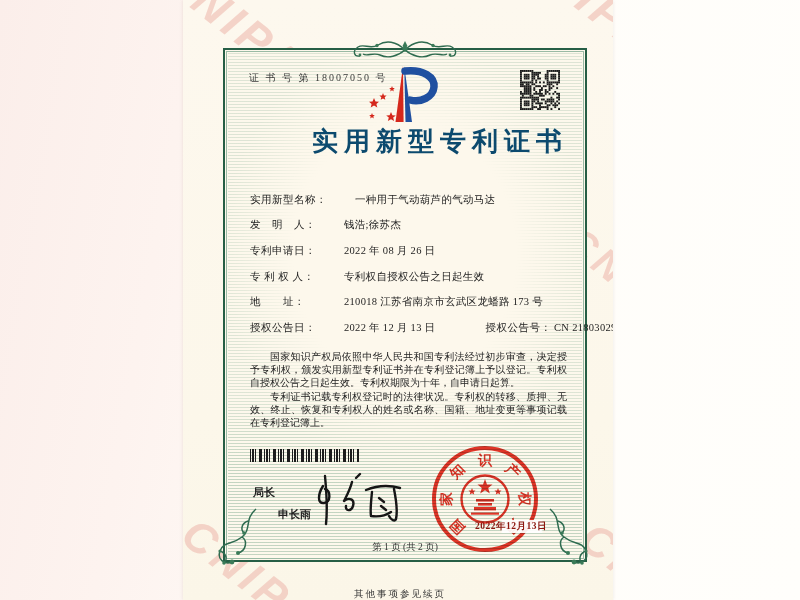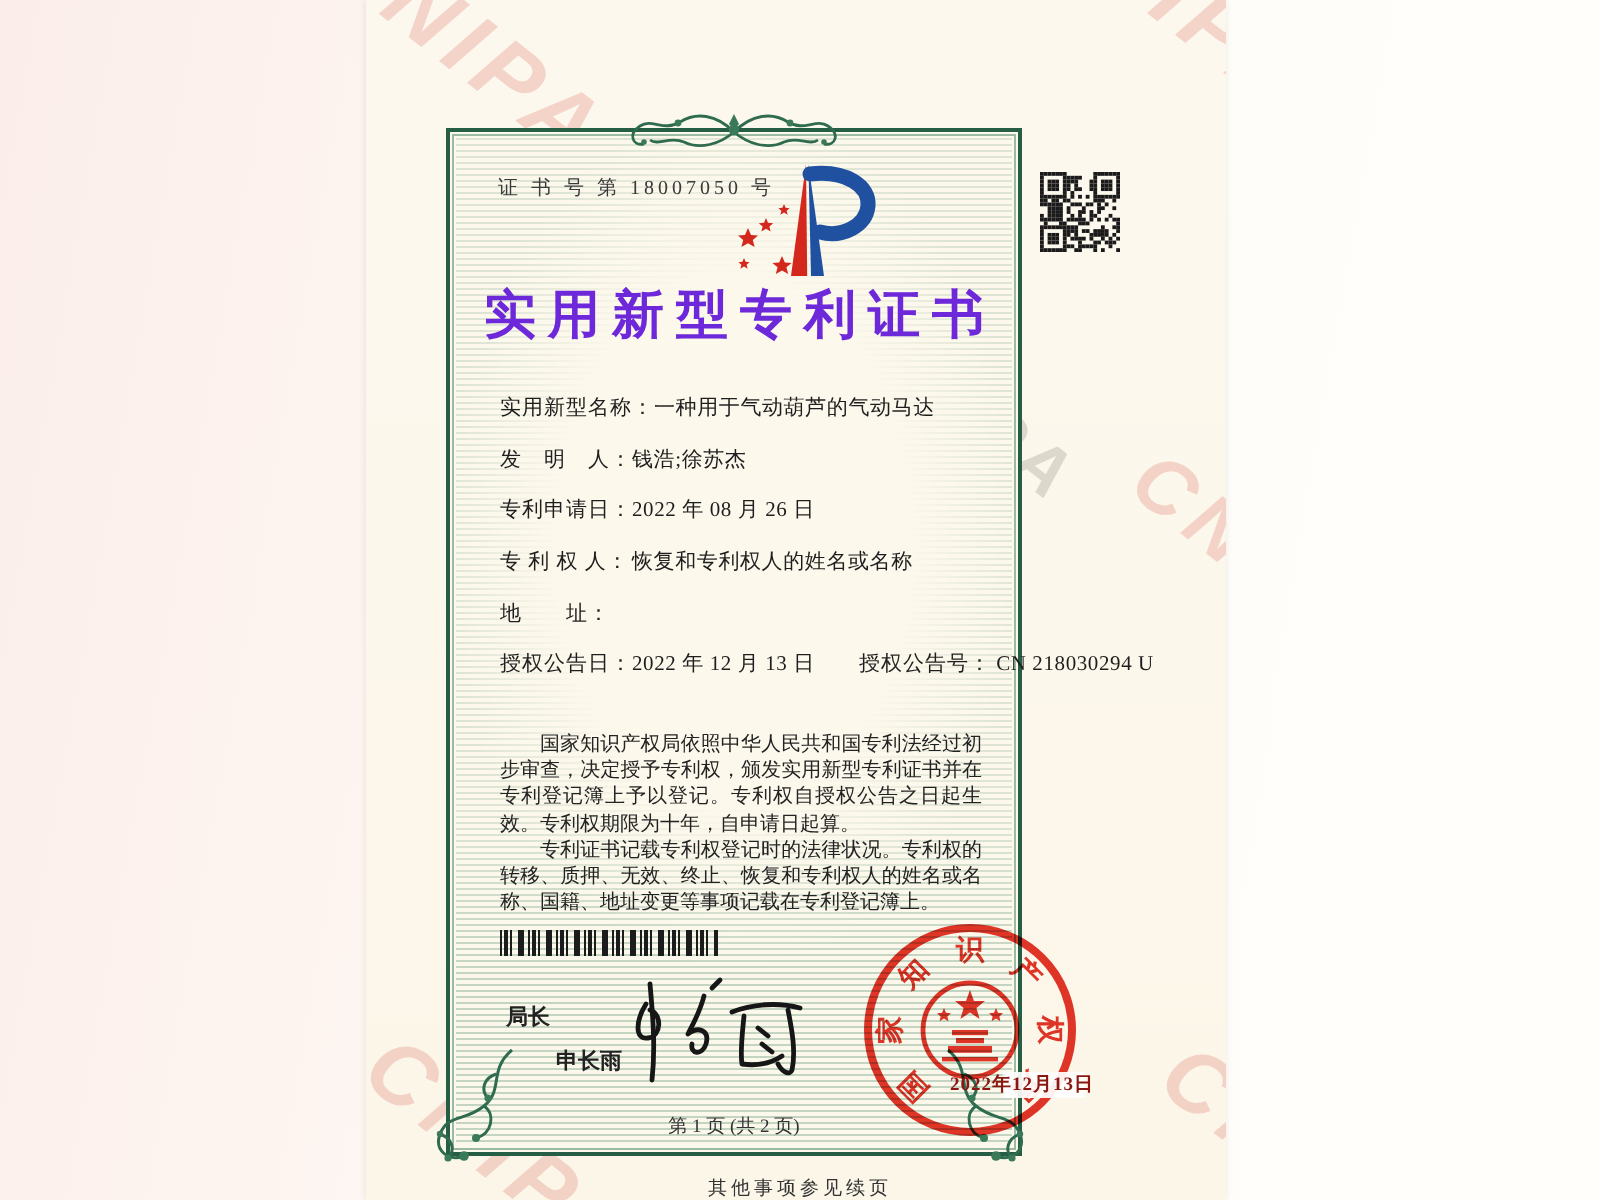--- a/index.html
+++ b/index.html
@@ -21,21 +21,21 @@
   .wm-pink{color:rgba(236,180,170,.55);}
   .wm-gray{color:rgba(182,178,166,.45);}
   .wm1{left:-32px;top:-6px;font-size:46px;}
   .wm2{left:322px;top:-30px;font-size:46px;}
   .wm3{left:232px;top:182px;font-size:36px;}
   .wm4{left:372px;top:258px;font-size:40px;}
   .wm5{left:-12px;top:552px;font-size:44px;}
   .wm6{left:386px;top:556px;font-size:44px;}
 
   
-  .frame{position:absolute;left:40px;top:64px;width:288px;height:514px;
+  .frame{position:absolute;left:40px;top:48px;width:364px;height:514px;
          box-sizing:border-box;border:2px solid #265e45;background:#fdf8ec;}
   .frame::before{content:"";position:absolute;inset:1px;border:1px solid rgba(120,165,140,.75);pointer-events:none;}
   .stripes,.stripes2{position:absolute;inset:3px;pointer-events:none;
       background:repeating-linear-gradient(180deg,rgba(118,165,135,.42) 0 1px,rgba(118,165,135,0) 1px 3px);}
   .stripes{opacity:.55;
       -webkit-mask:radial-gradient(ellipse 54% 44% at 50% 40%,transparent 0 58%,#000 96%);
               mask:radial-gradient(ellipse 54% 44% at 50% 40%,transparent 0 58%,#000 96%);}
   .stripes2{opacity:.6;
       -webkit-mask:linear-gradient(180deg,transparent 0 68%,#000 82%);
               mask:linear-gradient(180deg,transparent 0 68%,#000 82%);}
@@ -43,25 +43,25 @@
   
   .flourish-top{position:absolute;left:50%;top:-14px;transform:translateX(-50%);}
   .corner-bl{position:absolute;left:-13px;bottom:-7px;}
   .corner-br{position:absolute;right:-9px;bottom:-7px;transform:scaleX(-1);}
 
   
   .cert-no{position:absolute;left:24px;top:21px;font-size:10px;color:#3a3a3a;letter-spacing:2px;}
   .qr{position:absolute;left:295px;top:19px;width:40px;height:42px;}
   .logo{position:absolute;left:130px;top:13px;}
   .title{position:absolute;left:0;top:74px;width:100%;text-align:center;margin:0;
-         font-size:26px;font-weight:bold;color:#6d28d9;letter-spacing:6px;text-indent:6px;}
+         font-size:26px;font-weight:bold;color:#0c4a6e;letter-spacing:6px;text-indent:6px;padding-left:32px;}
 
   
   .fields{position:absolute;left:25px;top:131px;right:14px;font-size:10.5px;color:#1e1e1e;}
-  .frow{height:25.7px;display:flex;align-items:flex-start;white-space:nowrap;}
+  .frow{height:25.7px;display:flex;align-items:flex-end;white-space:nowrap;gap:28px;}
   .flabel{display:inline-block;min-width:66px;letter-spacing:.5px;}
   .fvalue{letter-spacing:.3px;}
   .fpair2{margin-left:22px;}
 
   
   .paras{position:absolute;left:25px;top:300px;right:18px;
          font-size:10px;line-height:13.2px;color:#222;text-align:justify;}
   .paras p{margin:0;text-indent:2em;}
 
   
@@ -422,24 +422,25 @@
         <div class="frow">
           <span class="flabel">发　明　人：</span>
           <span class="fvalue">钱浩;徐苏杰</span>
         </div>
         <div class="frow">
           <span class="flabel">专利申请日：</span>
           <span class="fvalue">2022 年 08 月 26 日</span>
         </div>
         <div class="frow">
           <span class="flabel">专 利 权 人：</span>
-          <span class="fvalue">恢复和专利权人的姓名或名称</span>
+          <span class="fvalue">专利权自授权公告之日起生效</span>
         </div>
         <div class="frow">
           <span class="flabel">地　　址：</span>
+          <span class="fvalue">210018 江苏省南京市玄武区龙蟠路 173 号</span>
         </div>
         <div class="frow">
           <span class="flabel">授权公告日：</span>
           <span class="fvalue">2022 年 12 月 13 日</span>
           <span class="fpair2">
             <span class="flabel" style="min-width:0">授权公告号：</span>
             <span class="fvalue">CN 218030294 U</span>
           </span>
         </div>
       </div>

